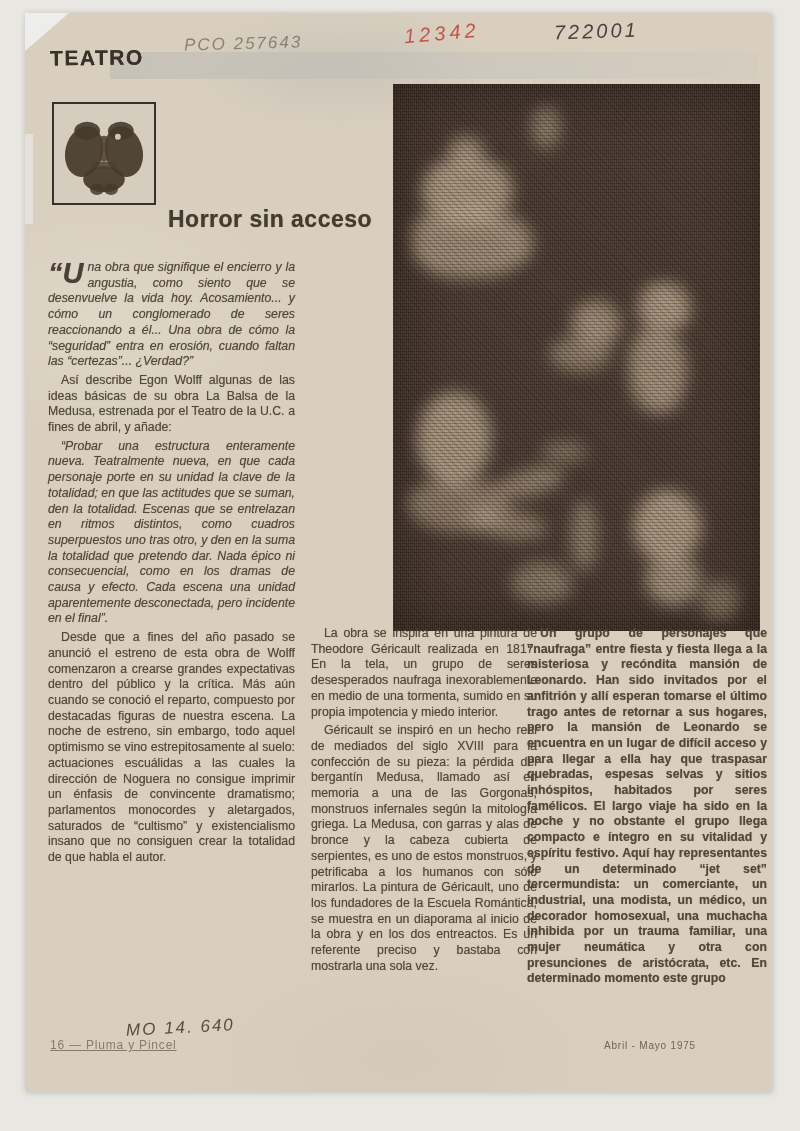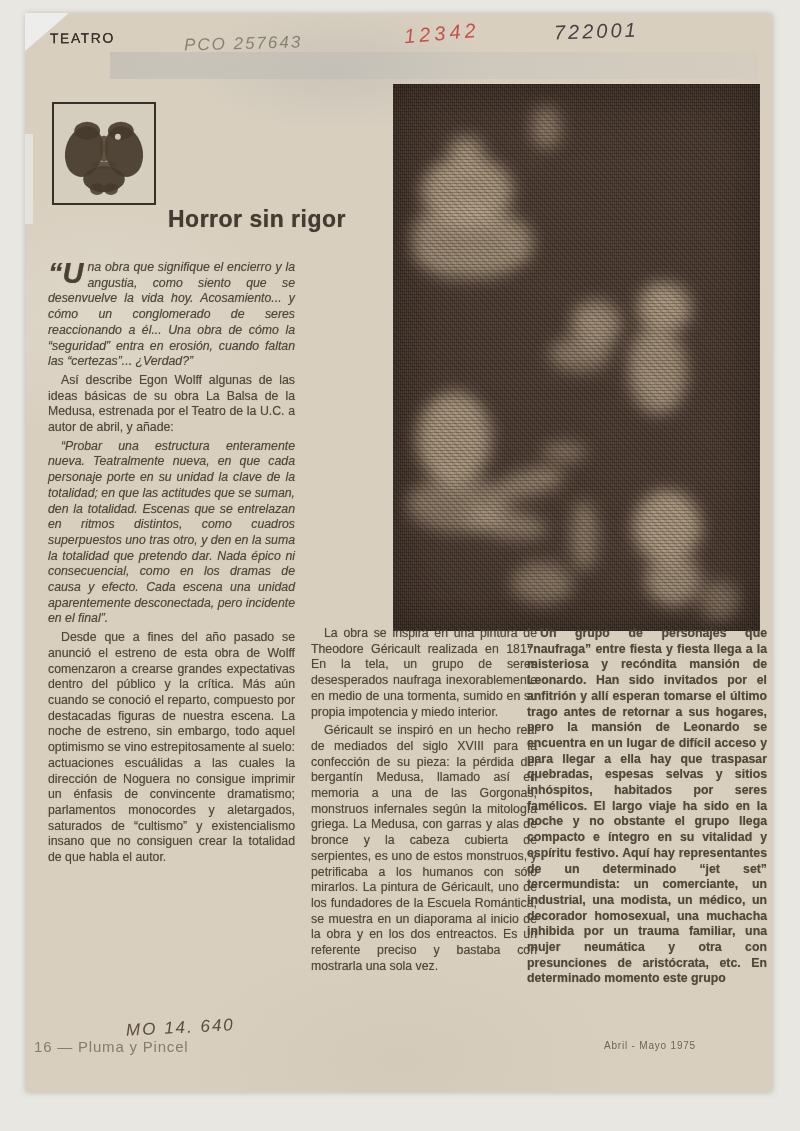--- a/index.html
+++ b/index.html
@@ -25,22 +25,22 @@
   }
   .edge-sliver{
     position:absolute;left:-1px;top:120px;width:8px;height:90px;
     background:#e7e6e2;opacity:.8;
   }
   .scan-band{
     position:absolute;left:84px;top:38px;width:648px;height:27px;
     background:linear-gradient(90deg, rgba(185,183,177,.55), rgba(196,194,188,.4) 70%, rgba(196,194,188,.15));
   }
   .section-label{
-    position:absolute;left:24px;top:16px;
-    font-size:14px;font-weight:normal;letter-spacing:1.5px;color:#39322a;
+    position:absolute;left:24px;top:32px;
+    font-size:21px;font-weight:bold;letter-spacing:1.5px;color:#39322a;
     text-shadow:0 0 .6px #39322a;
     transform:rotate(-.6deg);
   }
   .hand{position:absolute;font-style:italic;white-space:nowrap;}
   .hand.pencil{left:158px;top:20px;font-size:17px;color:#8b8173;letter-spacing:2px;transform:rotate(-1.5deg);}
   .hand.red{left:378px;top:8px;font-size:20px;color:#c4544a;letter-spacing:4px;transform:rotate(-5deg);}
   .hand.ink{left:528px;top:6px;font-size:20px;color:#4c3f41;letter-spacing:3px;transform:rotate(-2deg);}
   .hand.note{left:100px;top:1004px;font-size:17px;color:#5b4c3f;letter-spacing:2px;transform:rotate(-3deg);}
   .logo-box{
     position:absolute;left:26px;top:88px;width:100px;height:99px;
@@ -73,21 +73,21 @@
   .col p.indent{text-indent:13px;}
   .col .quote{font-style:italic;}
   .col.left{left:22px;top:246px;width:247px;}
   .col.mid{left:270px;top:612px;width:226px;margin-left:15px;}
   .col.right{left:501px;top:612px;width:240px;font-weight:bold;}
   .drop-cap{
     float:left;font-weight:bold;font-style:italic;font-size:29px;line-height:25px;
     margin:1px 4px 0 0;color:#4a4134;
   }
   .footer-left{
-    position:absolute;left:8px;top:1024px;font-size:15px;letter-spacing:.8px;color:#867c6b;
+    position:absolute;left:24px;top:1024px;font-size:12px;letter-spacing:.8px;color:#867c6b;text-decoration:underline;
   }
   .footer-right{
     position:absolute;left:578px;top:1026px;font-size:10px;letter-spacing:.8px;color:#6e6556;
   }
 </style>
 </head>
 <body>
 
 <div class="clipping">
 
@@ -109,21 +109,21 @@
       <ellipse cx="67" cy="27" rx="13" ry="9" fill="#453a2c" opacity=".9"></ellipse>
       <ellipse cx="50" cy="76" rx="21" ry="13" fill="#453a2c" opacity=".92"></ellipse>
       <rect x="46" y="32" width="8" height="26" rx="4" fill="#4c4030" opacity=".85"></rect>
       <ellipse cx="50" cy="62" rx="13" ry="4" fill="#4c4030" opacity=".85"></ellipse>
       <circle cx="64" cy="33" r="3" fill="#cfc6b2"></circle>
       <ellipse cx="43" cy="86" rx="7" ry="6" fill="#453a2c" opacity=".85"></ellipse>
       <ellipse cx="57" cy="86" rx="7" ry="6" fill="#453a2c" opacity=".85"></ellipse>
     </svg>
   </div>
 
-  <h1 class="title">Horror sin rigor</h1>
+  <h1 class="title">Horror sin acceso</h1>
 
   <div class="photo">
     <i class="b" style="left:55px;top:52px;width:36px;height:32px;opacity:.7"></i>
     <i class="b" style="left:28px;top:72px;width:92px;height:70px;opacity:.8"></i>
     <i class="b" style="left:20px;top:122px;width:120px;height:72px;opacity:.7;border-radius:40% 60% 55% 45%"></i>
     <i class="b" style="left:138px;top:22px;width:30px;height:44px;opacity:.55"></i>
     <i class="b" style="left:178px;top:216px;width:50px;height:48px;opacity:.7"></i>
     <i class="b" style="left:156px;top:252px;width:62px;height:36px;opacity:.55"></i>
     <i class="b" style="left:244px;top:198px;width:54px;height:52px;opacity:.8"></i>
     <i class="b" style="left:236px;top:242px;width:58px;height:88px;opacity:.72;border-radius:45% 55% 50% 50%"></i>
@@ -135,21 +135,21 @@
     <i class="b" style="left:178px;top:416px;width:26px;height:72px;opacity:.55"></i>
     <i class="b" style="left:240px;top:406px;width:68px;height:74px;opacity:.82"></i>
     <i class="b" style="left:252px;top:470px;width:56px;height:52px;opacity:.7"></i>
     <i class="b" style="left:118px;top:478px;width:62px;height:42px;opacity:.5"></i>
     <i class="b" style="left:306px;top:496px;width:40px;height:40px;opacity:.45"></i>
     <div class="grain"></div>
   </div>
 
   <div class="col left">
     <p class="quote"><span class="drop-cap">“U</span><span>na obra que signifique el encierro y la angustia, como siento que se desenvuelve la vida hoy. Acosamiento... y cómo un conglomerado de seres reaccionando a él... Una obra de cómo la “seguridad” entra en erosión, cuando faltan las “certezas”... ¿Verdad?”</span></p>
-    <p class="indent">Así describe Egon Wolff algunas de las ideas básicas de su obra La Balsa de la Medusa, estrenada por el Teatro de la U.C. a autor de abril, y añade:</p>
+    <p class="indent">Así describe Egon Wolff algunas de las ideas básicas de su obra La Balsa de la Medusa, estrenada por el Teatro de la U.C. a fines de abril, y añade:</p>
     <p class="quote indent">“Probar una estructura enteramente nueva. Teatralmente nueva, en que cada personaje porte en su unidad la clave de la totalidad; en que las actitudes que se suman, den la totalidad. Escenas que se entrelazan en ritmos distintos, como cuadros superpuestos uno tras otro, y den en la suma la totalidad que pretendo dar. Nada épico ni consecuencial, como en los dramas de causa y efecto. Cada escena una unidad aparentemente desconectada, pero incidente en el final”.</p>
     <p class="indent">Desde que a fines del año pasado se anunció el estreno de esta obra de Wolff comenzaron a crearse grandes expectativas dentro del público y la crítica. Más aún cuando se conoció el reparto, compuesto por destacadas figuras de nuestra escena. La noche de estreno, sin embargo, todo aquel optimismo se vino estrepitosamente al suelo: actuaciones escuálidas a las cuales la dirección de Noguera no consigue imprimir un énfasis de convincente dramatismo; parlamentos monocordes y aletargados, saturados de “cultismo” y existencialismo insano que no consiguen crear la totalidad de que habla el autor.</p>
   </div>
 
   <div class="col mid">
     <p class="indent">La obra se inspira en una pintura de Theodore Géricault realizada en 1817. En la tela, un grupo de seres desesperados naufraga inexorablemente en medio de una tormenta, sumido en su propia impotencia y miedo interior.</p>
     <p class="indent">Géricault se inspiró en un hecho real de mediados del siglo XVIII para la confección de su pieza: la pérdida del bergantín Medusa, llamado así en memoria a una de las Gorgonas, monstruos infernales según la mitología griega. La Medusa, con garras y alas de bronce y la cabeza cubierta de serpientes, es uno de estos monstruos, y petrificaba a los humanos con sólo mirarlos. La pintura de Géricault, uno de los fundadores de la Escuela Romántica, se muestra en un diaporama al inicio de la obra y en los dos entreactos. Es un referente preciso y bastaba con mostrarla una sola vez.</p>
   </div>
 
   <div class="col right">

